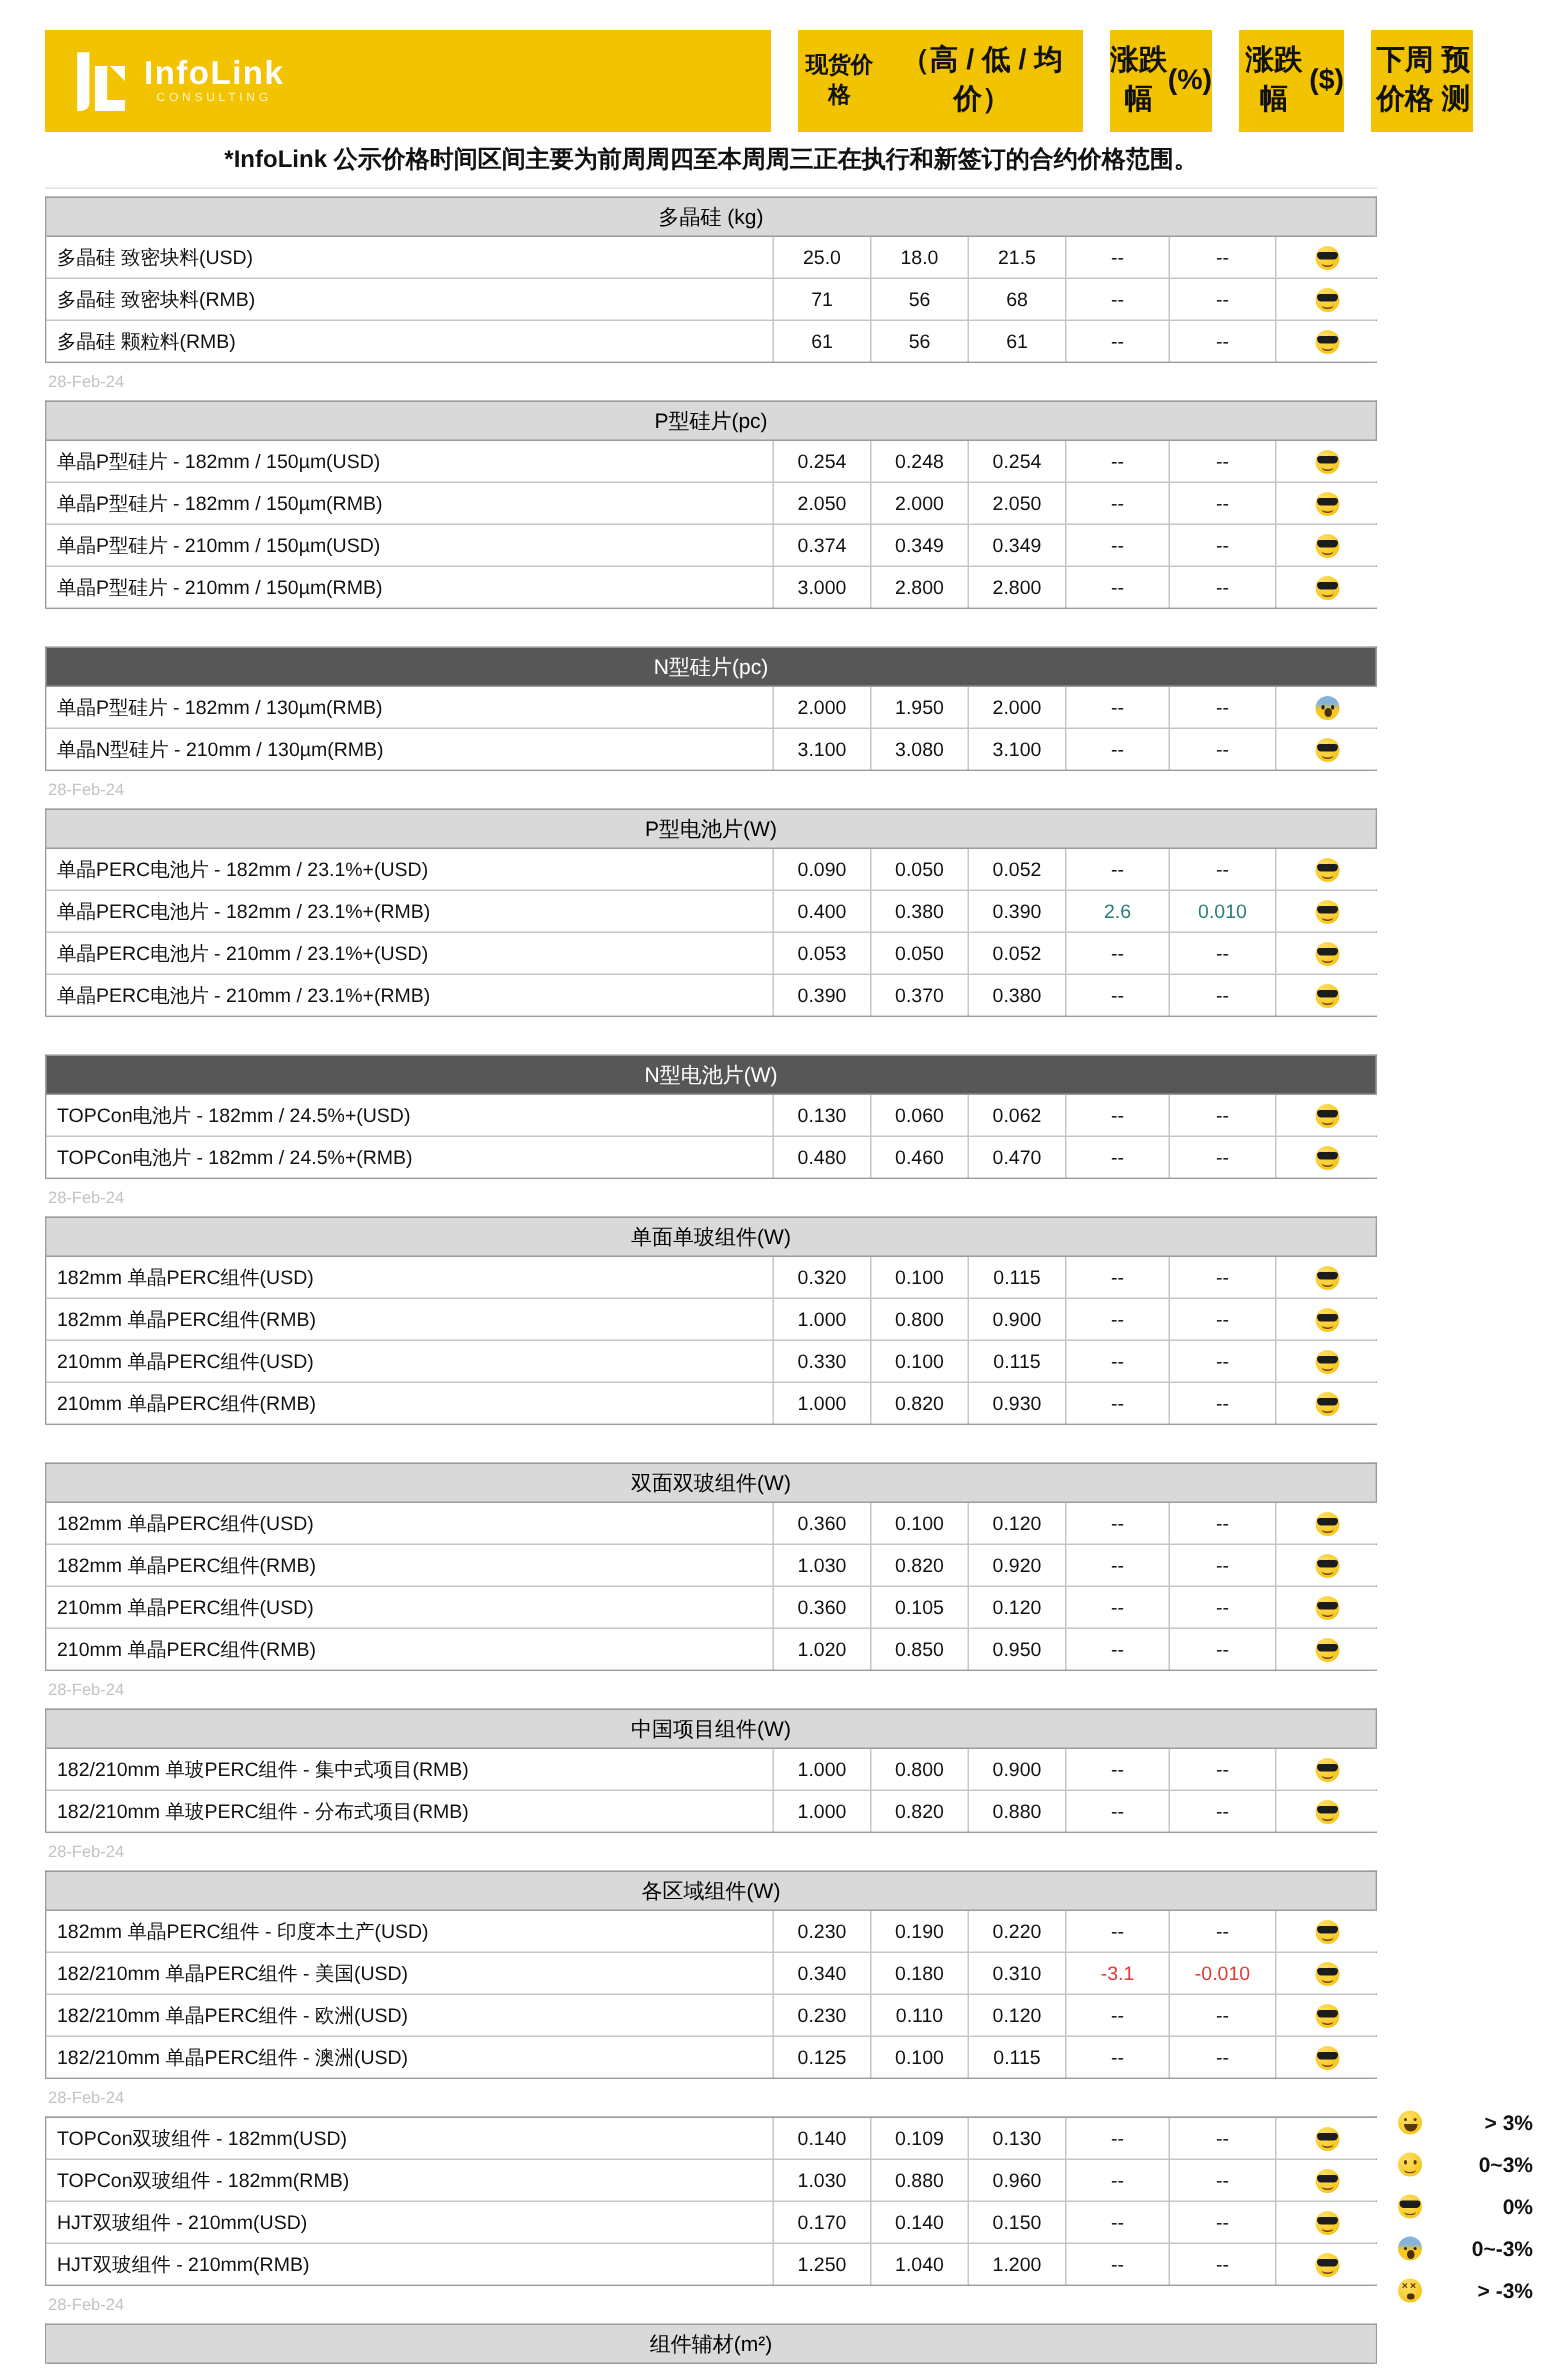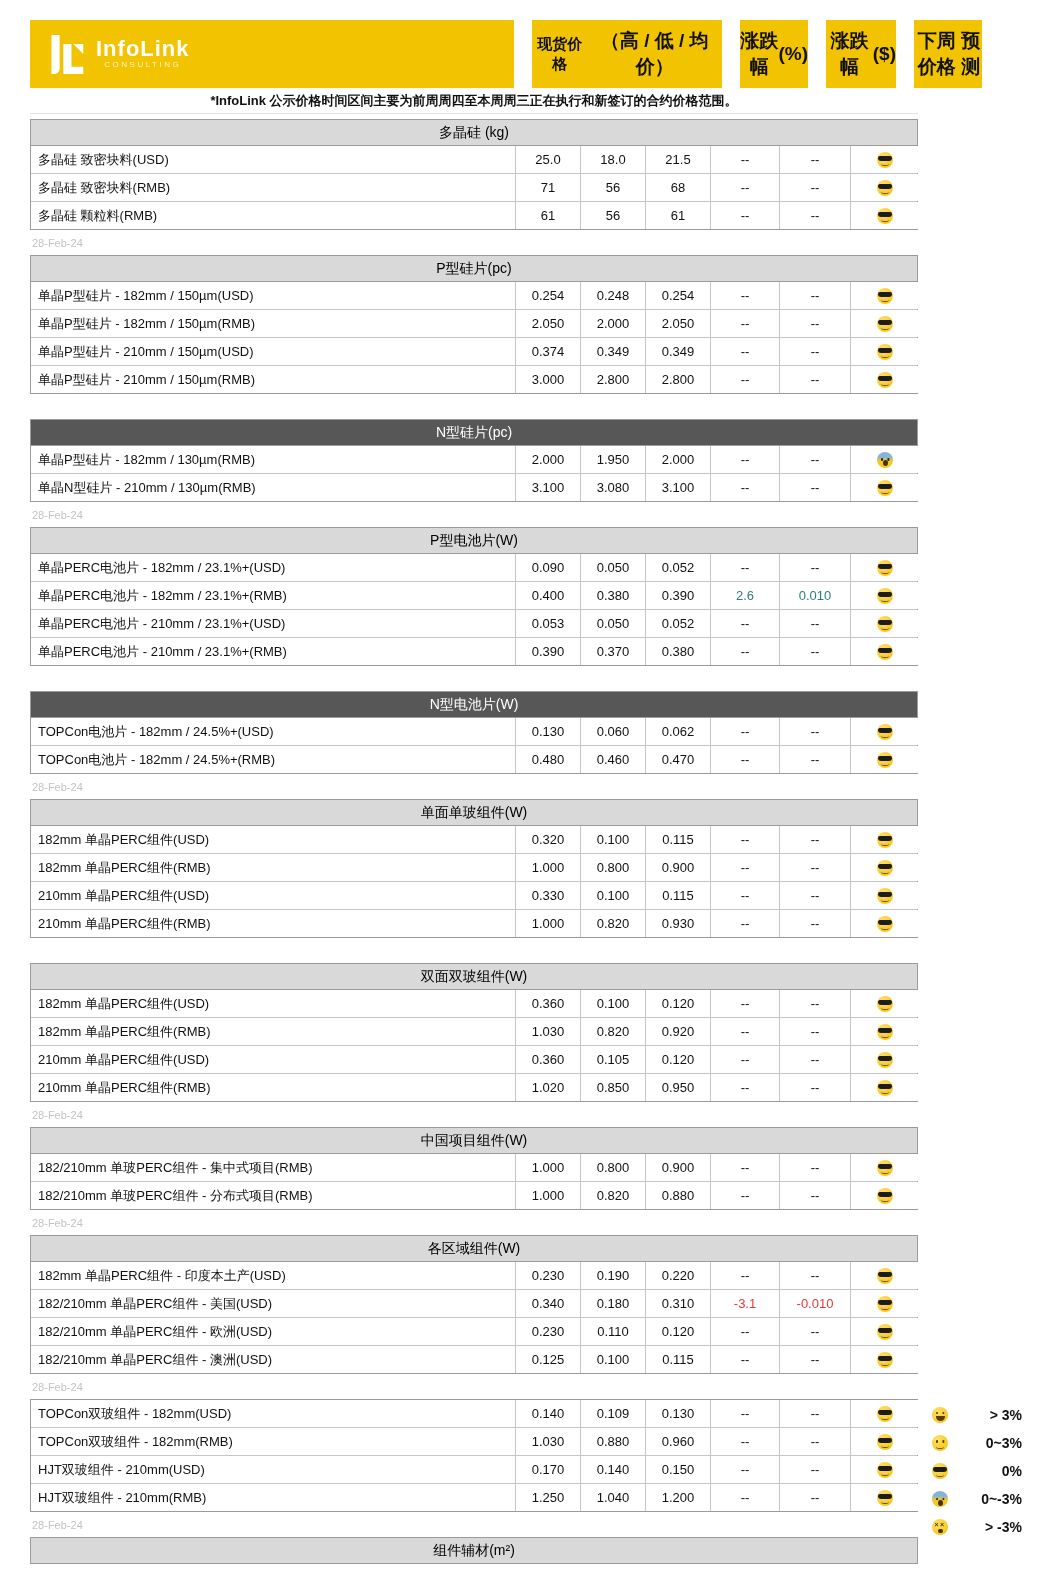--- a/index.html
+++ b/index.html
@@ -20,21 +20,21 @@
   
   .banner{display:grid;grid-template-columns:484px 190px 68px 70px 68px;column-gap:18px;background:#fff;height:68px}
   .banner>div{background:var(--accent);display:flex;align-items:center;justify-content:center;text-align:center;line-height:1.35}
   .banner .h1{font-weight:bold;font-size:15px}
   .banner .h2{font-weight:bold;font-size:19px}
   .logo-cell{flex-direction:row !important;justify-content:flex-start !important;padding-left:16px;gap:10px}
   .logo-text .brand{color:#fff;font-weight:bold;font-size:22px;letter-spacing:1px;line-height:1}
   .logo-text .sub{color:rgba(255,255,255,.8);font-size:8px;letter-spacing:2.5px;margin-top:0}
 
   
-  .note{height:26px;display:flex;align-items:center;justify-content:center;font-weight:bold;font-size:13px;border-bottom:1px solid #e2e2e2;margin-bottom:5px}
+  .note{height:38px;display:flex;align-items:center;justify-content:center;font-weight:bold;font-size:16px;border-bottom:1px solid #e2e2e2;margin-bottom:5px}
 
   
   .section{border:1px solid var(--border-outer);border-bottom:none}
   .section:last-of-type, .section{background:var(--border-inner)}
   .sec-head{height:26px;display:flex;align-items:center;justify-content:center;font-weight:normal;font-size:14px;border-bottom:1px solid var(--border-outer)}
   .sec-head.light{background:var(--light-header);color:#000}
   .sec-head.dark{background:var(--dark-header);color:#fff}
   .trow{display:grid;grid-template-columns:484px 64px 64px 64px 68px 70px 68px;column-gap:1px;background:var(--border-inner);border-bottom:1px solid var(--border-inner)}
   .trow:last-child{border-bottom:1px solid var(--border-outer)}
   .cell{background:#fff;height:27px;display:flex;align-items:center;justify-content:center;font-size:13px}

